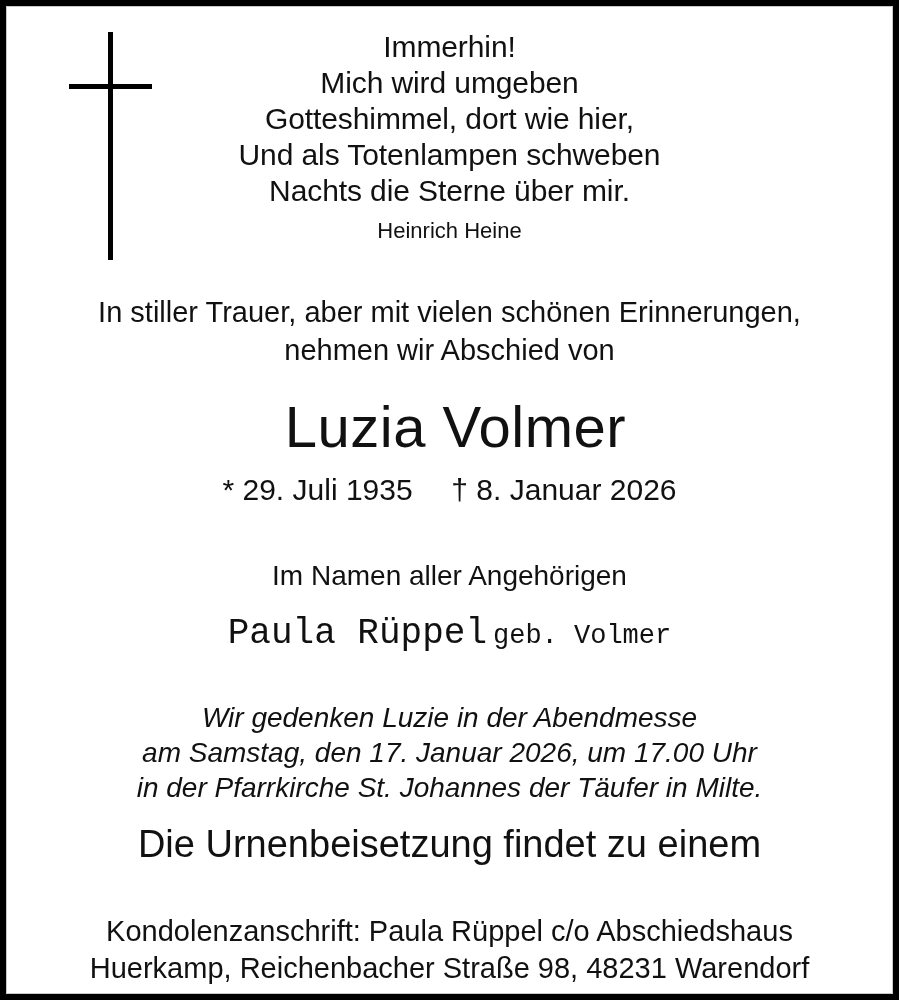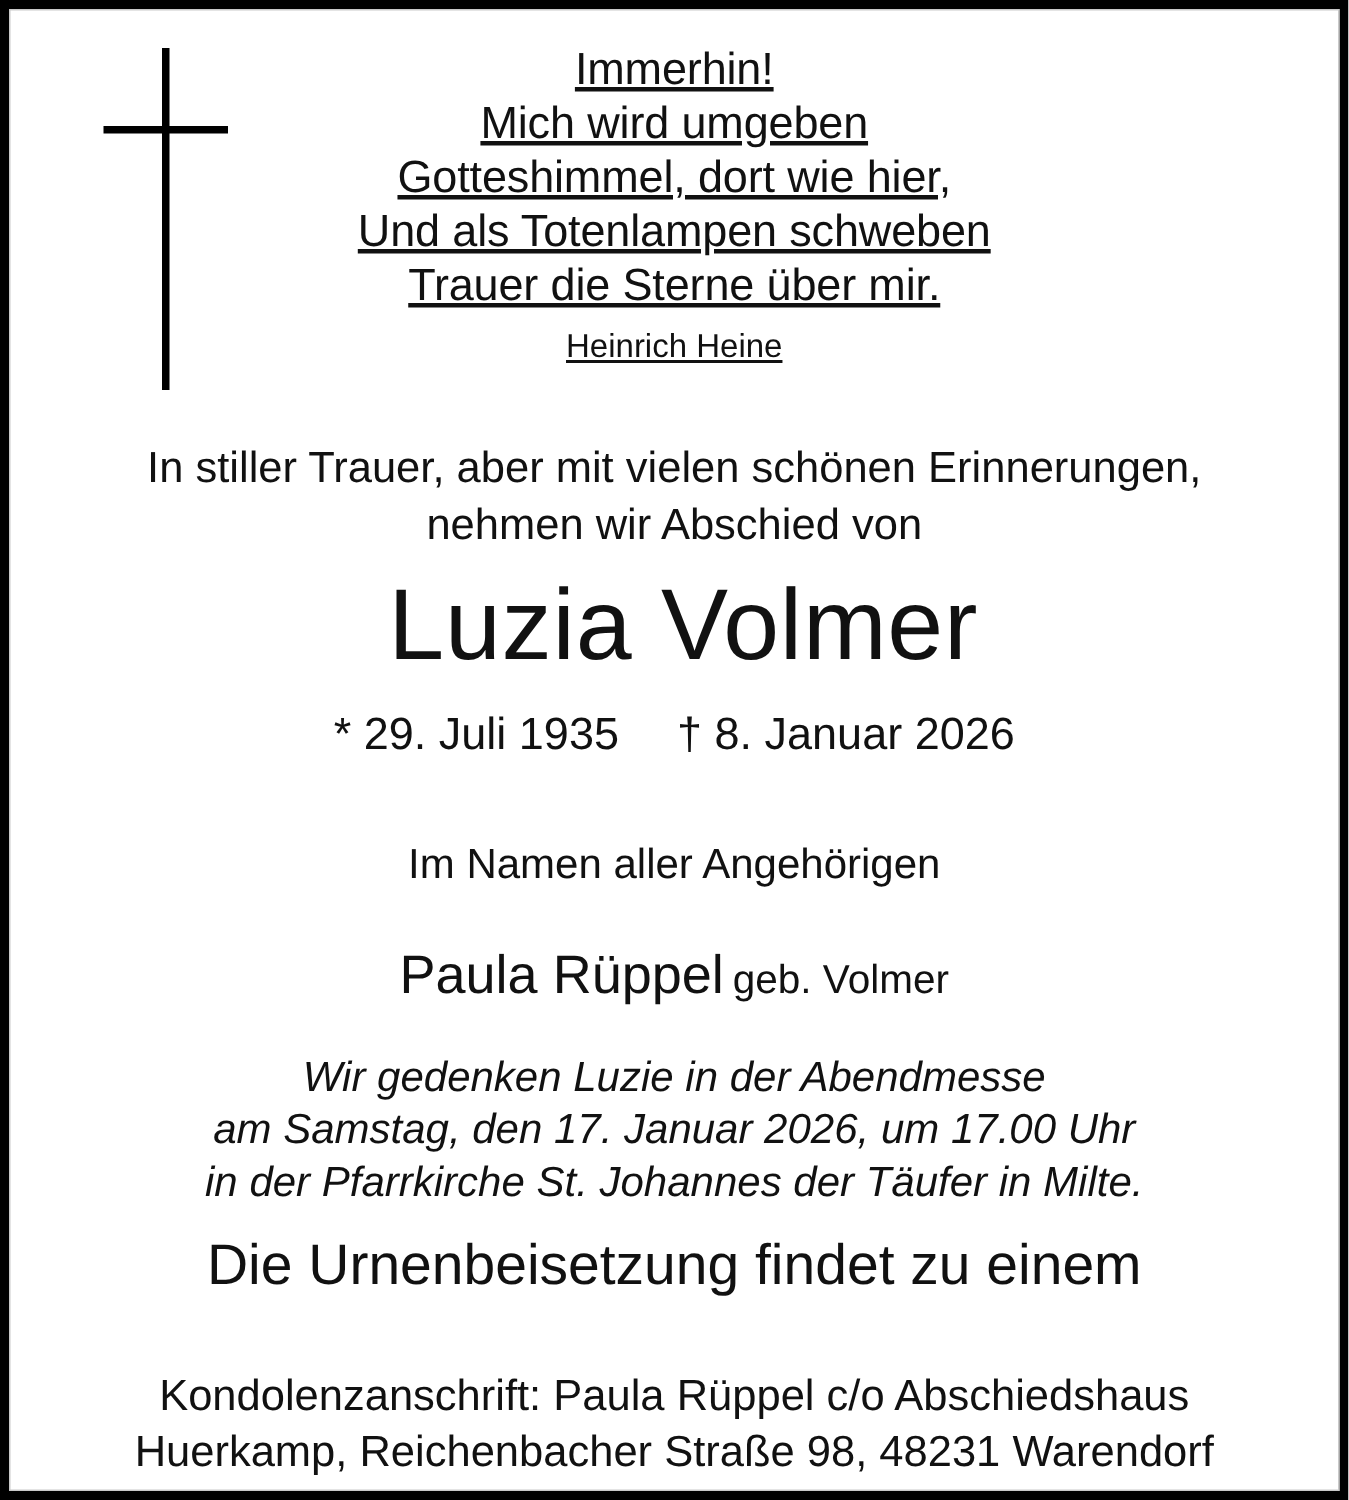--- a/index.html
+++ b/index.html
@@ -76,21 +76,20 @@
     display: block;
     white-space: nowrap;
   }
 
   
   .poem {
     position: absolute;
     left: 0;
     right: 0;
     top: 22px;
-    text-decoration: underline;
   }
   .poem .line {
     font-size: 30px;
     line-height: 36px;
     letter-spacing: -0.1px;
   }
   .poem-author {
     display: block;
     margin-top: 8px;
     font-size: 22px;
@@ -107,22 +106,22 @@
   .farewell .line {
     font-size: 29px;
     line-height: 38px;
   }
 
   
   .deceased-name {
     position: absolute;
     left: 0;
     right: 0;
-    top: 375px;
-    font-size: 67px;
+    top: 385px;
+    font-size: 58px;
     line-height: 70px;
     letter-spacing: 0.5px;
     white-space: nowrap;
     padding-left: 12px;
   }
 
   
   .dates {
     position: absolute;
     left: 0;
@@ -147,22 +146,23 @@
     right: 0;
     top: 551px;
   }
   .family-intro {
     display: block;
     font-size: 28px;
     line-height: 36px;
   }
   .family-name-row {
     display: block;
-    margin-top: 34px;
-    white-space: nowrap;
+    margin-top: 18px;
+    white-space: nowrap;
+    font-family: Liberation Mono, monospace;
   }
   .family-name {
     font-size: 36px;
     line-height: 44px;
   }
   .family-maiden {
     font-size: 27px;
     line-height: 44px;
     margin-left: 6px;
   }
@@ -215,21 +215,21 @@
       <div class="bar"></div>
     </div>
 
     <div class="content">
 
       <div class="poem block">
         <span class="line">Immerhin!</span>
         <span class="line">Mich wird umgeben</span>
         <span class="line">Gotteshimmel, dort wie hier,</span>
         <span class="line">Und als Totenlampen schweben</span>
-        <span class="line">Trauer die Sterne über mir.</span>
+        <span class="line">Nachts die Sterne über mir.</span>
         <span class="poem-author">Heinrich Heine</span>
       </div>
 
       <div class="farewell block">
         <span class="line">In stiller Trauer, aber mit vielen schönen Erinnerungen,</span>
         <span class="line">nehmen wir Abschied von</span>
       </div>
 
       <div class="deceased-name block">Luzia Volmer</div>
 

